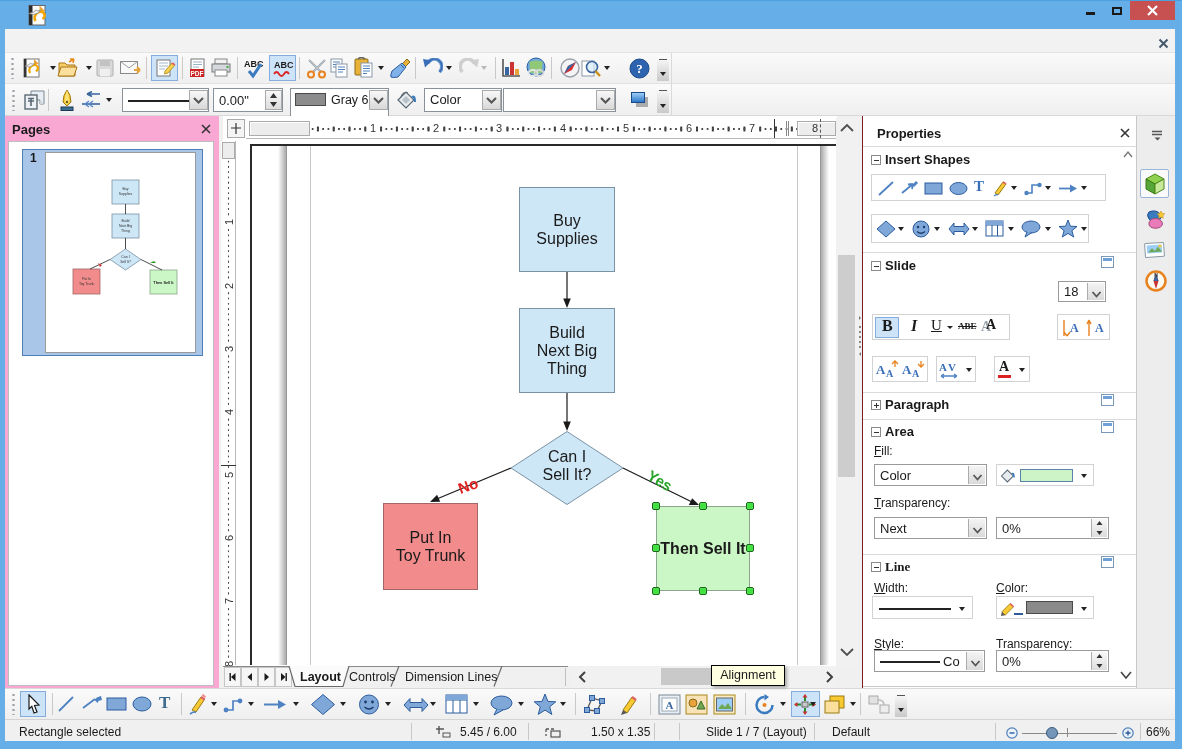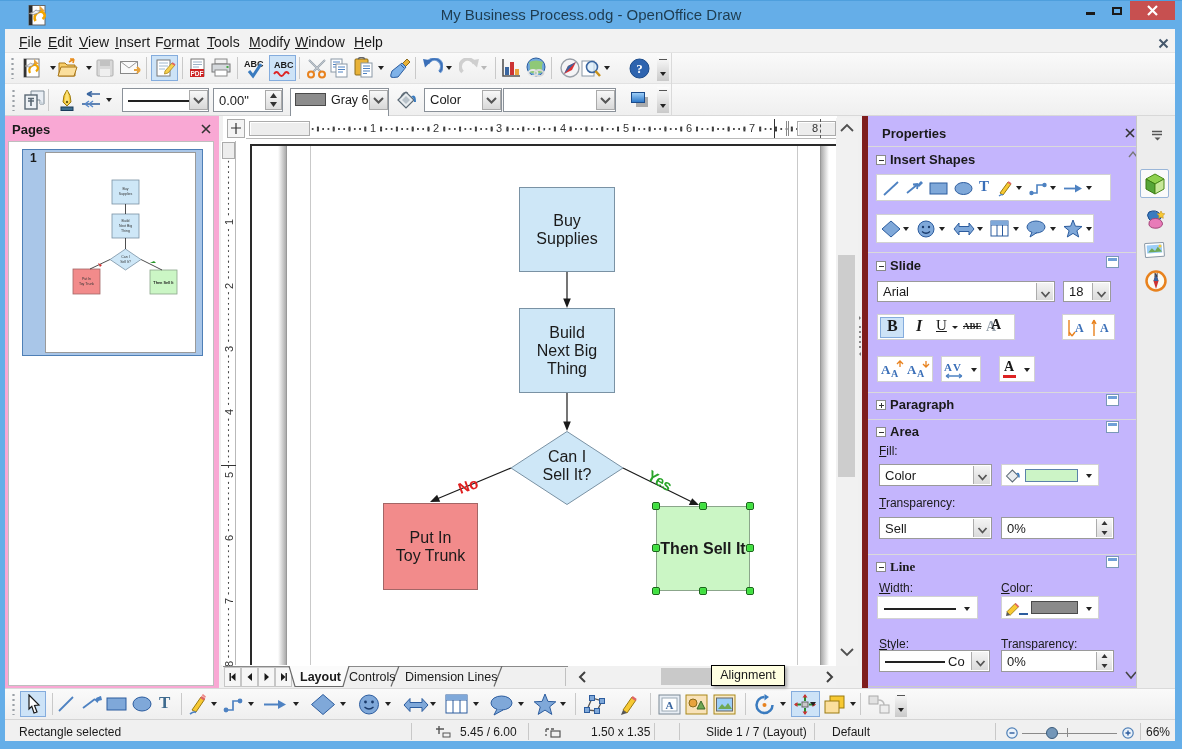--- a/index.html
+++ b/index.html
@@ -39,43 +39,31 @@
 <div class="abs" style="left:0;top:0;width:1182px;height:30px;background:#65AEE8;">
   <div class="abs" style="left:0;top:0;width:1182px;height:1px;background:#4E9FDD;"></div>
 
   <svg class="abs" style="left:27px;top:5px;" width="21" height="21" viewBox="0 0 21 21">
     <rect x="2" y="0.5" width="16" height="19.5" fill="#fdfdfd" stroke="#666"></rect>
     <rect x="2" y="0.5" width="3.5" height="19.5" fill="#2A2A2A"></rect>
     <path d="M12.5 0.5 L18 6 L12.5 6 Z" fill="#E8A33D"></path>
     <path d="M8.5 16 q-2.5 -4.5 1.5 -8 q4.5 -3 7 0.5 q2 3 -1.5 5.5" fill="none" stroke="#F0A500" stroke-width="2.6"></path>
     <path d="M2 8.5 q4.5 -0.5 7 -3.5 q1.5 1.5 4.5 0.5 q-2.5 3.5 -7 4 Z" fill="#F2F2F2" stroke="#888" stroke-width="0.8"></path>
   </svg>
-  <div class="abs" style="left:0;top:6px;width:1182px;text-align:center;font-size:15px;color:#1E3C50;">My Business Process.odg - OpenOffice Draw</div>
 
   <div class="abs" style="left:1086px;top:12px;width:9px;height:3px;background:#1A1A1A;"></div>
   <div class="abs" style="left:1112px;top:7px;width:10px;height:8px;border:2px solid #1A1A1A;"></div>
   <div class="abs" style="left:1130px;top:1px;width:45px;height:19px;background:#C75050;">
     <svg width="45" height="19">
         <path d="M18 5 L27 14 M27 5 L18 14" stroke="#fff" stroke-width="2.2"></path>
       </svg>
   </div>
 </div>
 
 <div class="abs" style="left:5px;top:29px;width:1170px;height:24px;background:#F2F2F2;border-bottom:1px solid #E3E3E3;">
-  <div class="abs" style="left:0;top:5px;font-size:14px;color:#1a1a1a;width:100%;height:20px;">
-    <span class="abs" style="left:14px;"><u>F</u>ile</span>
-      <span class="abs" style="left:43px;"><u>E</u>dit</span>
-      <span class="abs" style="left:74px;"><u>V</u>iew</span>
-      <span class="abs" style="left:110px;"><u>I</u>nsert</span>
-      <span class="abs" style="left:150px;">F<u>o</u>rmat</span>
-      <span class="abs" style="left:202px;"><u>T</u>ools</span>
-      <span class="abs" style="left:244px;"><u>M</u>odify</span>
-      <span class="abs" style="left:290px;"><u>W</u>indow</span>
-      <span class="abs" style="left:349px;"><u>H</u>elp</span>
-  </div>
   <svg class="abs" style="left:1153px;top:9px;" width="11" height="11">
       <path d="M1.5 1.5 L9.5 9.5 M9.5 1.5 L1.5 9.5" stroke="#45586C" stroke-width="2"></path>
     </svg>
 </div>
 
 <div id="tb1" class="abs" style="left:5px;top:53px;width:1170px;height:31px;background:linear-gradient(#FAFAFA,#EFEFEF);border-bottom:1px solid #E2E2E2;">
  <div class="grip" style="left:6px;"></div>
 
  <svg class="abs" style="left:17px;top:5px;" width="20" height="21" viewBox="0 0 20 21">
    <rect x="2" y="1" width="15" height="18" fill="#fff" stroke="#777"></rect>
@@ -505,21 +493,21 @@
     <svg class="abs" style="left:6px;top:5px;" width="14" height="12">
         <path d="M9 1 L4 6 L9 11" fill="none" stroke="#404040" stroke-width="2"></path>
       </svg>
     <svg class="abs" style="left:252px;top:5px;" width="14" height="12">
         <path d="M5 1 L10 6 L5 11" fill="none" stroke="#404040" stroke-width="2"></path>
       </svg>
     <div class="abs" style="left:91px;top:2px;width:61px;height:17px;background:#C9C9C9;"></div>
   </div>
 </div>
 
-<div id="sidebar" class="abs" style="left:862px;top:116px;width:274px;height:572px;background:#c4b5fd;border-left:6px solid #7f1d1d;">
+<div id="sidebar" class="abs" style="left:862px;top:116px;width:274px;height:572px;background:#ffffff;border-left:1px solid #7f1d1d;">
  <div class="sechead" style="left:14px;top:10px;">Properties</div>
  <svg class="abs" style="left:257px;top:12px;" width="10" height="10">
       <path d="M1 1 L9 9 M9 1 L1 9" stroke="#333" stroke-width="1.6"></path>
     </svg>
  <div class="abs" style="left:0;top:30px;width:274px;height:1px;background:#DADADA;"></div>
 
  <div class="cbox" style="left:8px;top:39px;">
       <div class="cm"></div>
     </div>
  <div class="sechead" style="left:22px;top:36px;">Insert Shapes</div>
@@ -589,28 +577,20 @@
    <div class="dd" style="left:209px;top:12px;"></div>
  </div>
 
  <div class="abs" style="left:0;top:136px;width:274px;height:1px;background:#DADADA;"></div>
 
  <div class="cbox" style="left:8px;top:145px;">
       <div class="cm"></div>
     </div>
  <div class="sechead" style="left:22px;top:142px;">Slide</div>
  <div class="launch" style="left:238px;top:140px;"></div>
- <div class="combo" style="left:9px;top:165px;width:178px;height:21px;">
-   <div class="abs" style="left:5px;top:2px;font-size:13px;color:#1a1a1a;">Arial</div>
-   <div class="vbtn">
-        <svg width="15" height="14">
-          <path d="M3.5 5 L7.5 9.5 L11.5 5" fill="none" stroke="#555" stroke-width="1.8"></path>
-        </svg>
-      </div>
- </div>
  <div class="combo" style="left:195px;top:165px;width:48px;height:21px;">
    <div class="abs" style="left:5px;top:2px;font-size:13px;color:#1a1a1a;">18</div>
    <div class="vbtn">
         <svg width="15" height="14">
           <path d="M3.5 5 L7.5 9.5 L11.5 5" fill="none" stroke="#555" stroke-width="1.8"></path>
         </svg>
       </div>
  </div>
  <div class="wbox" style="left:9px;top:198px;width:138px;height:26px;">
    <div class="abs" style="left:2px;top:2px;width:24px;height:21px;background:#CDE3F7;border:1px solid #84ACDD;"></div>
@@ -686,21 +666,21 @@
  <div class="wbox" style="left:133px;top:348px;width:98px;height:22px;">
    <svg class="abs" style="left:3px;top:3px;" width="17" height="16" viewBox="0 0 23 20">
      <path d="M2 10 L10 2 L18 10 L10 18 Z" fill="#E8ECEF" stroke="#5A6874" stroke-width="1.4"></path>
      <path d="M16 6 Q20 4 20 12 L18 12 Q18 7 15 7 Z" fill="#3A7BBF"></path>
    </svg>
    <div class="abs" style="left:23px;top:4px;width:53px;height:13px;background:#CCF4C6;border:1px solid #5A82AA;"></div>
    <div class="dd" style="left:84px;top:9px;"></div>
  </div>
  <div class="lbl" style="left:11px;top:380px;"><u>T</u>ransparency:</div>
  <div class="combo" style="left:11px;top:401px;width:113px;height:22px;">
-   <div class="abs" style="left:5px;top:3px;font-size:13px;color:#1a1a1a;">Sell</div>
+   <div class="abs" style="left:5px;top:3px;font-size:13px;color:#1a1a1a;">Next</div>
    <div class="vbtn">
         <svg width="15" height="14">
           <path d="M3.5 5 L7.5 9.5 L11.5 5" fill="none" stroke="#555" stroke-width="1.8"></path>
         </svg>
       </div>
  </div>
  <div class="combo" style="left:133px;top:401px;width:113px;height:22px;">
    <div class="abs" style="left:5px;top:3px;font-size:13px;color:#1a1a1a;">0%</div>
    <div class="spin">
         <svg width="15" height="9">

